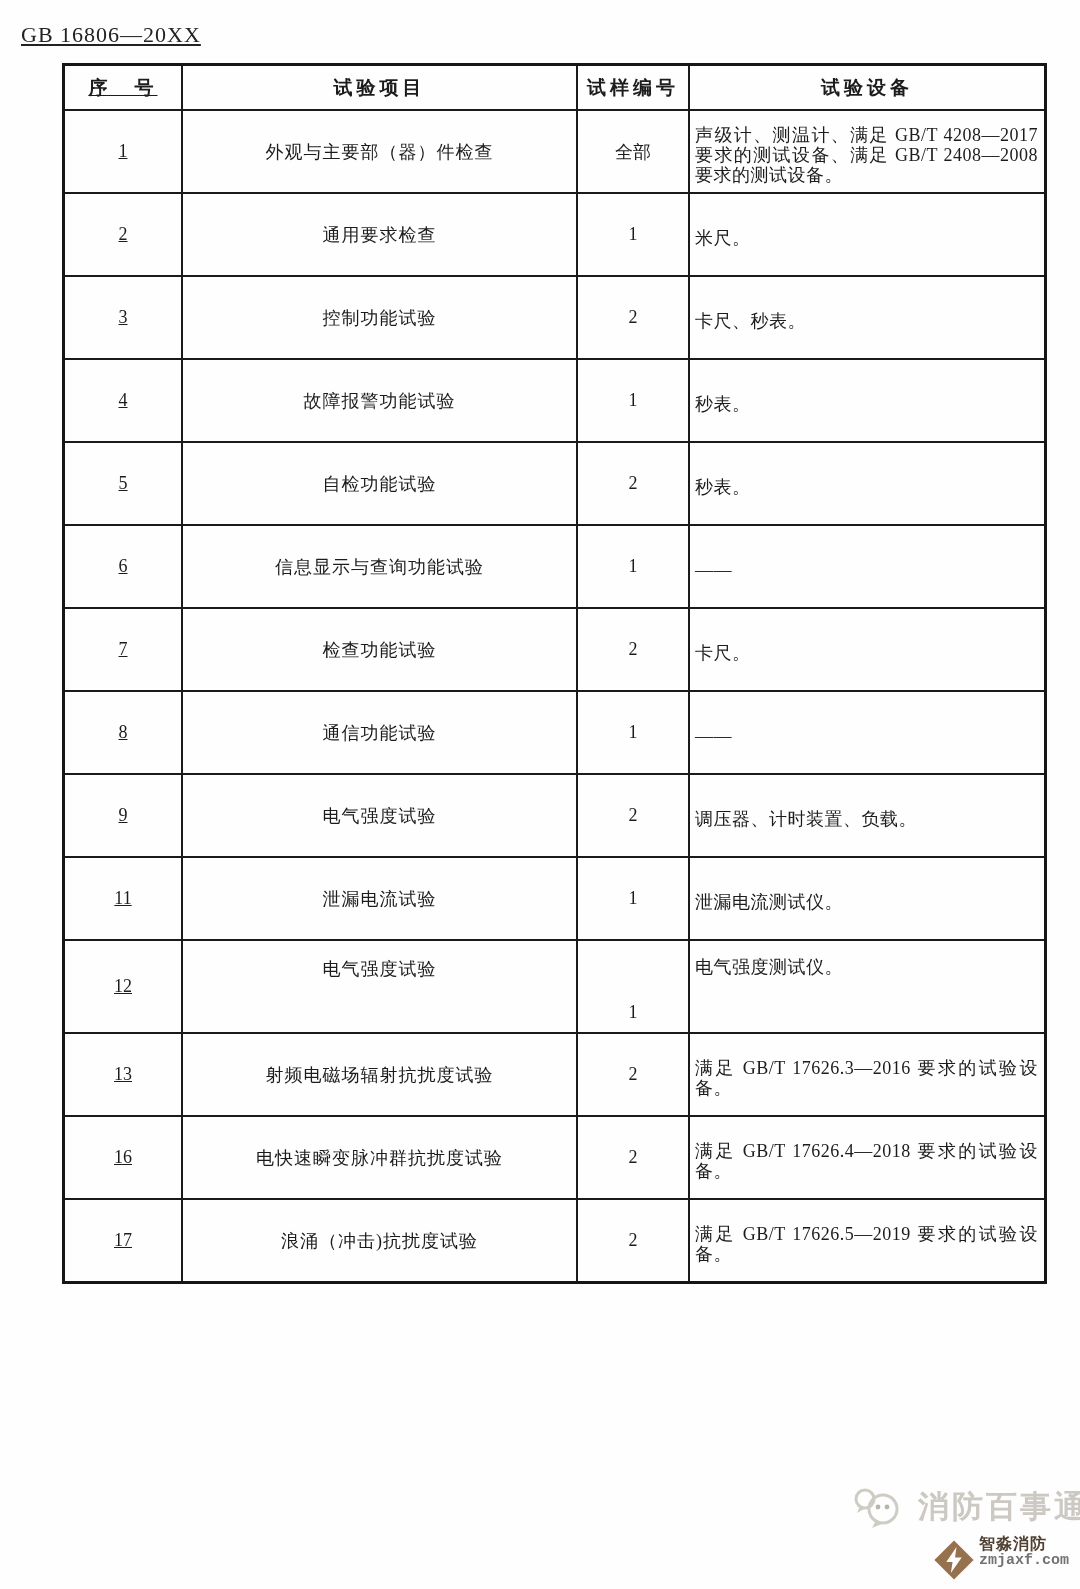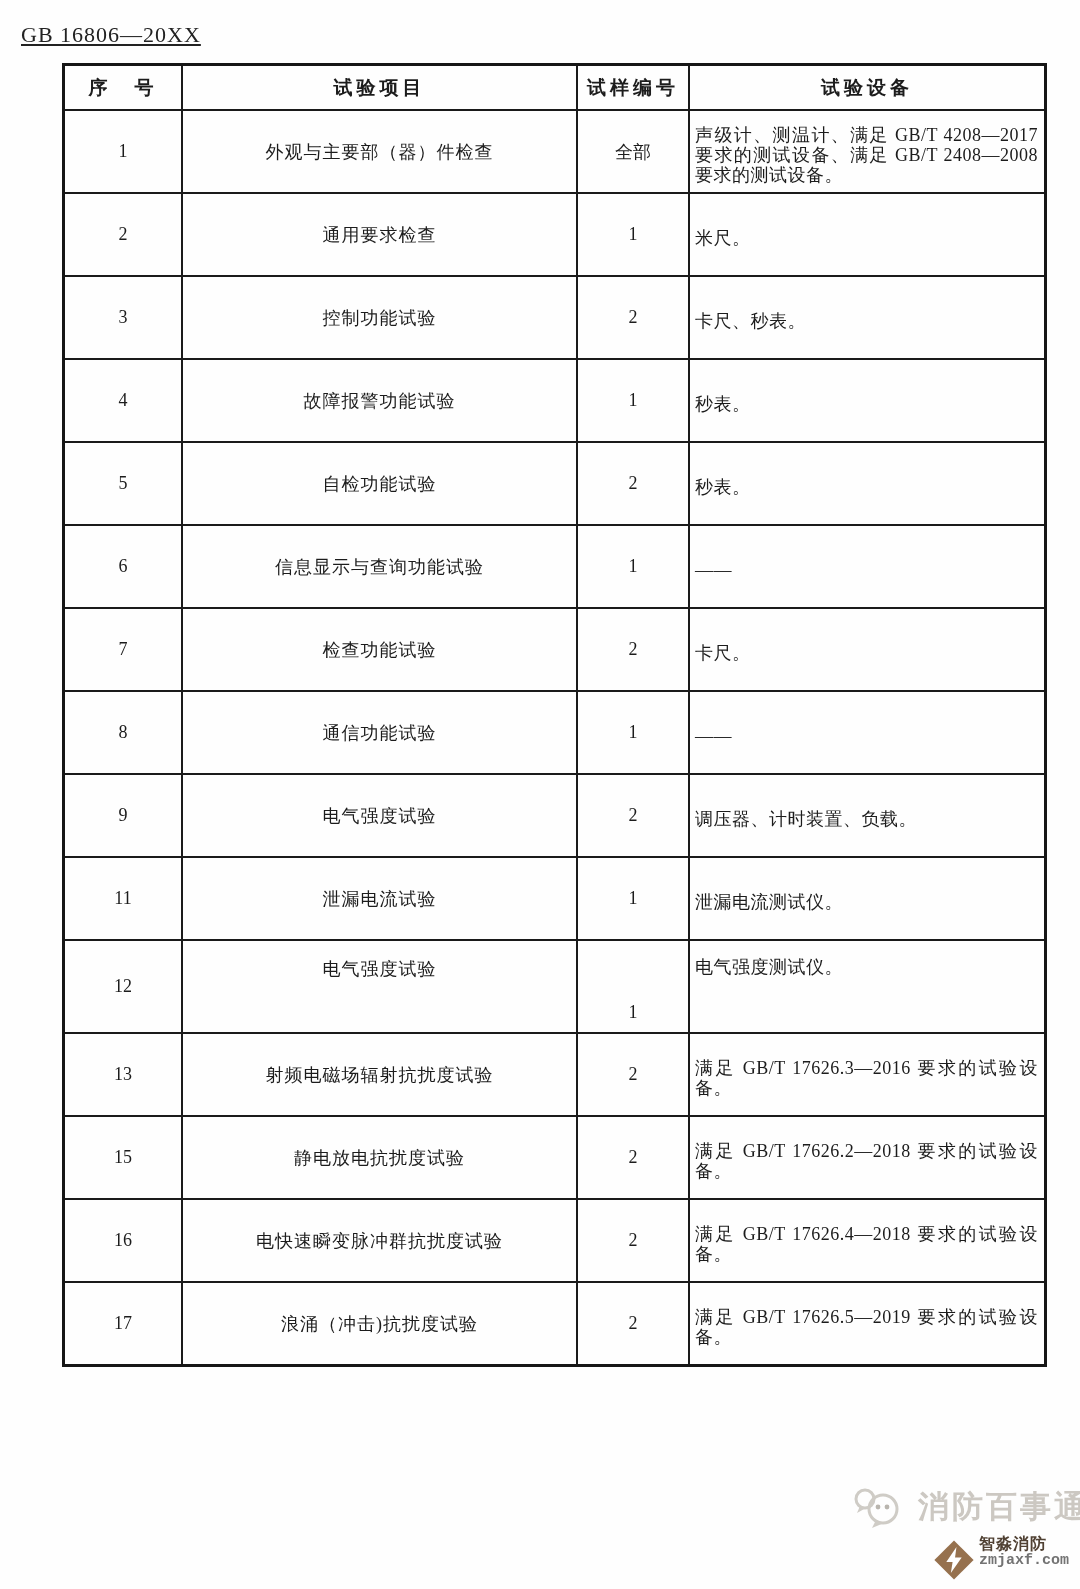--- a/index.html
+++ b/index.html
@@ -50,21 +50,21 @@
     text-align: center;
     letter-spacing: 4px;
     padding: 0;
   }
   .test-table td {
     height: 75px;
     font-size: 18px;
     vertical-align: middle;
     padding: 0;
   }
-  .col-no    { width: 116px; }
+  .col-no    { width: 116px; text-decoration: underline; }
   .col-item  { width: 393px; margin-top: 36px; }
   .col-sample{ width: 110px; }
   .col-equip { width: 354px; }
   td.col-no, td.col-sample {
     text-align: center;
     font-family: "Liberation Serif", "DejaVu Serif", serif;
   }
   td.col-item {
     text-align: center;
     letter-spacing: 1px;
@@ -213,26 +213,20 @@
       <td class="col-sample">1</td>
       <td class="col-equip">电气强度测试仪。</td>
     </tr>
         <tr>
       <td class="col-no">13</td>
       <td class="col-item">射频电磁场辐射抗扰度试验</td>
       <td class="col-sample">2</td>
       <td class="col-equip">满足 GB/T 17626.3—2016 要求的试验设备。</td>
     </tr>
         <tr>
-      <td class="col-no">15</td>
-      <td class="col-item">静电放电抗扰度试验</td>
-      <td class="col-sample">2</td>
-      <td class="col-equip">满足 GB/T 17626.2—2018 要求的试验设备。</td>
-    </tr>
-        <tr>
       <td class="col-no">16</td>
       <td class="col-item">电快速瞬变脉冲群抗扰度试验</td>
       <td class="col-sample">2</td>
       <td class="col-equip">满足 GB/T 17626.4—2018 要求的试验设备。</td>
     </tr>
         <tr>
       <td class="col-no">17</td>
       <td class="col-item">浪涌（冲击)抗扰度试验</td>
       <td class="col-sample">2</td>
       <td class="col-equip">满足 GB/T 17626.5—2019 要求的试验设备。</td>

